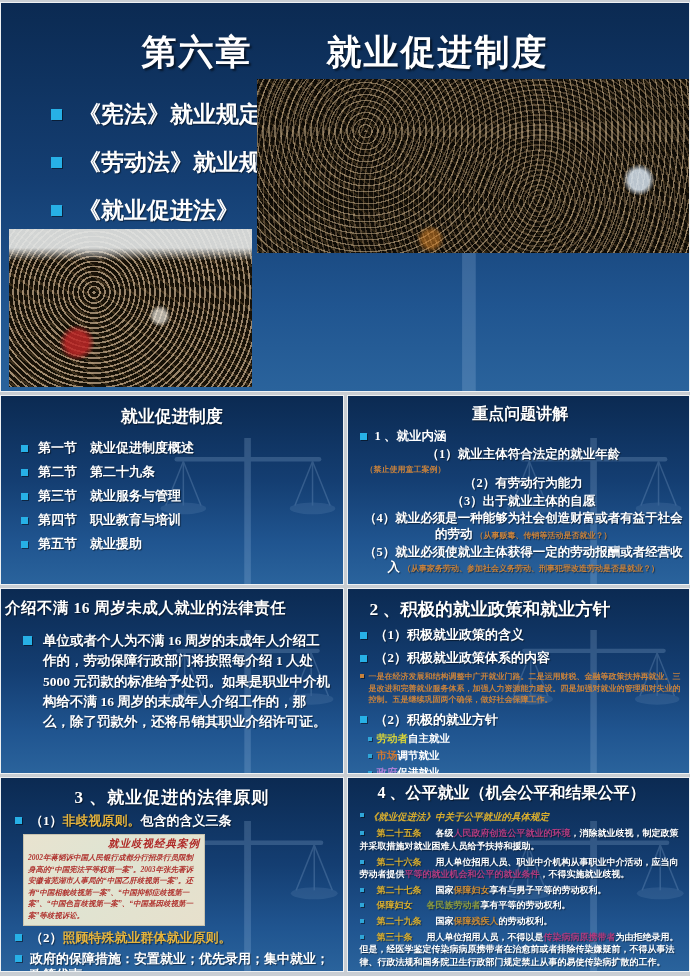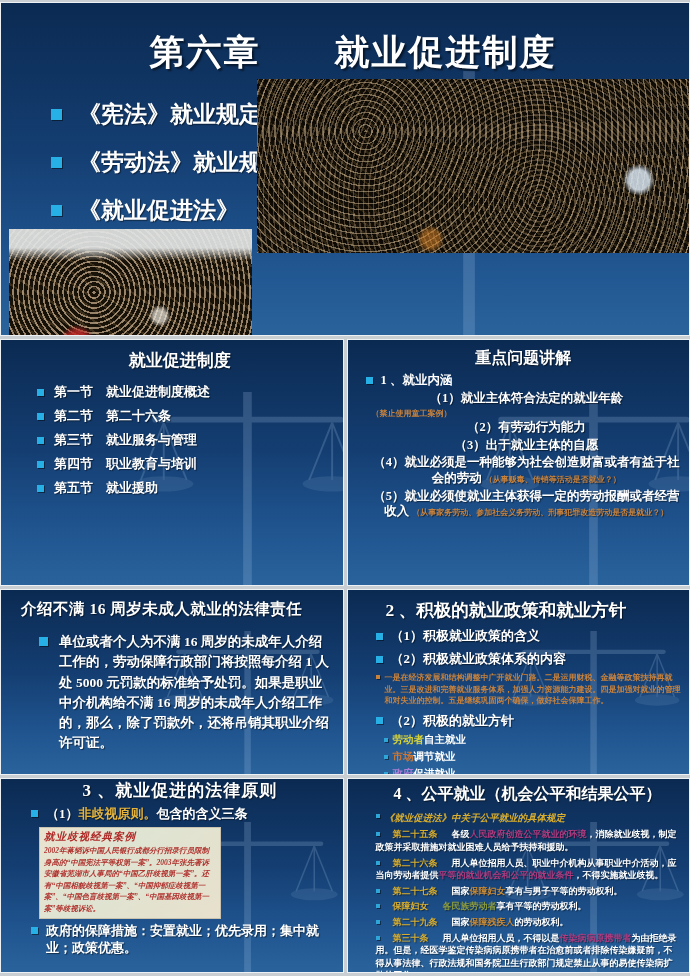--- a/index.html
+++ b/index.html
@@ -11,25 +11,25 @@
     font-family:"Liberation Serif", serif;
     color:#ffffff;
     overflow:hidden;
   }
   .row{display:flex;gap:3px;flex:none;}
   .slide{
     position:relative;overflow:hidden;box-sizing:border-box;
     border:1px solid #eef1f3;
     background:linear-gradient(180deg,#0b2a52 0%,#143e72 45%,#205590 78%,#2a639c 100%);
   }
-  .slide .content{position:relative;z-index:2;padding-left:16px;}
+  .slide .content{position:relative;z-index:2;}
   .wm{position:absolute;right:-28px;bottom:-8px;width:72%;height:82%;opacity:.22;z-index:1;}
   .full{width:690px;height:390px;}
   .half{flex:1 1 0;height:100%;}
-  .r2{height:247px;} .r3{height:186px;} .r4{height:195px;}
+  .r2{height:190px;} .r3{height:186px;} .r4{height:195px;}
 
   
   .sq{display:inline-block;width:9px;height:9px;background:#27b0e6;margin-right:11px;box-shadow:1px 1px 0 rgba(0,0,0,.45);flex:none;}
   .sq.lg{width:11px;height:11px;margin-right:16px;}
   .sq.sm{width:7px;height:7px;margin-right:8px;}
   .sq.xxs{width:4px;height:4px;margin-right:5px;background:#2fa6d8;}
   .sq.or{background:#c8823c;}
 
   
   .s1-title{text-align:center;margin-top:26px;font-size:35px;font-weight:bold;letter-spacing:2px;text-shadow:2px 2px 2px rgba(0,0,0,.55);}
@@ -82,30 +82,30 @@
   .s4-body .sq{margin-top:5px;}
 
   
   .s5-title{font-size:17.5px;font-weight:bold;margin:8px 0 0 22px;text-shadow:1px 1px 1px rgba(0,0,0,.55);}
   .s5 .item{display:flex;align-items:center;font-size:13px;font-weight:bold;margin:5px 0 0 12px;text-shadow:1px 1px 1px rgba(0,0,0,.5);}
   .s5 .note-line{display:flex;margin:4px 8px 0 12px;line-height:1.45;}
   .s5 .note-line .sq{margin-top:3px;}
   .s5 .pol{display:flex;align-items:center;font-size:10.5px;font-weight:bold;margin:3px 0 0 20px;}
 
   
-  .s6-title{font-size:17px;letter-spacing:1px;}
+  .s6-title{font-size:17px;margin-top:8px;letter-spacing:1px;}
   .s6 .item{display:flex;font-size:13px;font-weight:bold;margin:4px 8px 0 14px;line-height:1.3;text-shadow:1px 1px 1px rgba(0,0,0,.5);}
   .s6 .item .sq{margin-top:4px;}
   .gold{color:#e6b43c;}
   .case-box{
     margin:4px 0 3px 22px;width:182px;box-sizing:border-box;
     background:linear-gradient(135deg,#e9e3cf 0%,#dfe4d2 40%,#e7e0cc 100%);
     border:1px solid #c8c2ae;padding:2px 4px 3px 4px;
   }
-  .case-title{color:#b02a28;font-size:10.5px;font-weight:bold;font-style:italic;text-align:left;letter-spacing:1px;}
+  .case-title{color:#b02a28;font-size:10.5px;font-weight:bold;font-style:italic;text-align:right;letter-spacing:1px;}
   .case-text{color:#b03430;font-size:7.5px;font-weight:bold;font-style:italic;line-height:1.55;margin-top:1px;}
 
   
   .s7-title{font-size:16px;font-weight:bold;margin:6px 24px 0 30px;line-height:1.15;text-shadow:1px 1px 1px rgba(0,0,0,.55);}
   .s7-sub{display:flex;align-items:center;margin:3px 0 2px 12px;}
   .s7-sub .txt{color:#d9ae2e;font-size:9.5px;font-weight:bold;font-style:italic;margin-top:6px;}
   .article{display:block;margin:3px 8px 0 12px;font-size:9px;font-weight:bold;line-height:1.4;text-shadow:1px 1px 1px rgba(0,0,0,.45);}
   .article .sq{vertical-align:1px;}
   .anum{color:#d9ae2e;margin:0 14px 0 8px;}
 </style>
@@ -163,21 +163,21 @@
         </svg>
       <div class="content">
         <div class="t-center s2-title">就业促进制度</div>
         <div class="s2-list">
           <div class="li">
               <span class="sq"></span>
               <span>第一节　就业促进制度概述</span>
             </div>
           <div class="li">
               <span class="sq"></span>
-              <span>第二节　第二十六条</span>
+              <span>第二节　第二十九条</span>
             </div>
           <div class="li">
               <span class="sq"></span>
               <span>第三节　就业服务与管理</span>
             </div>
           <div class="li">
               <span class="sq"></span>
               <span>第四节　职业教育与培训</span>
             </div>
           <div class="li">
@@ -271,20 +271,24 @@
         <div class="item">
           <span class="sq sm"></span>
           <span><span>（1）</span><span class="gold">非歧视原则。</span><span>包含的含义三条</span></span>
         </div>
         <div class="case-box">
           <div class="case-title">就业歧视经典案例</div>
           <div class="case-text">2002年蒋韬诉中国人民银行成都分行招录行员限制身高的“中国宪法平等权第一案”。2003年张先著诉安徽省芜湖市人事局的“中国乙肝歧视第一案”。还有“中国相貌歧视第一案”、“中国抑郁症歧视第一案”、“中国色盲歧视第一案”、“中国基因歧视第一案”等歧视诉讼。</div>
         </div>
         <div class="item">
           <span class="sq sm"></span>
+          <span><span>（2）</span><span class="gold">照顾特殊就业群体就业原则。</span></span>
+        </div>
+        <div class="item">
+          <span class="sq sm"></span>
           <span>政府的保障措施：安置就业；优先录用；集中就业；政策优惠。</span>
         </div>
       </div>
     </div>
     <div class="slide half">
       <svg class="wm">
           <use href="#scales"></use>
         </svg>
       <div class="content">
         <div class="s7-title">4 、公平就业（机会公平和结果公平）</div>

